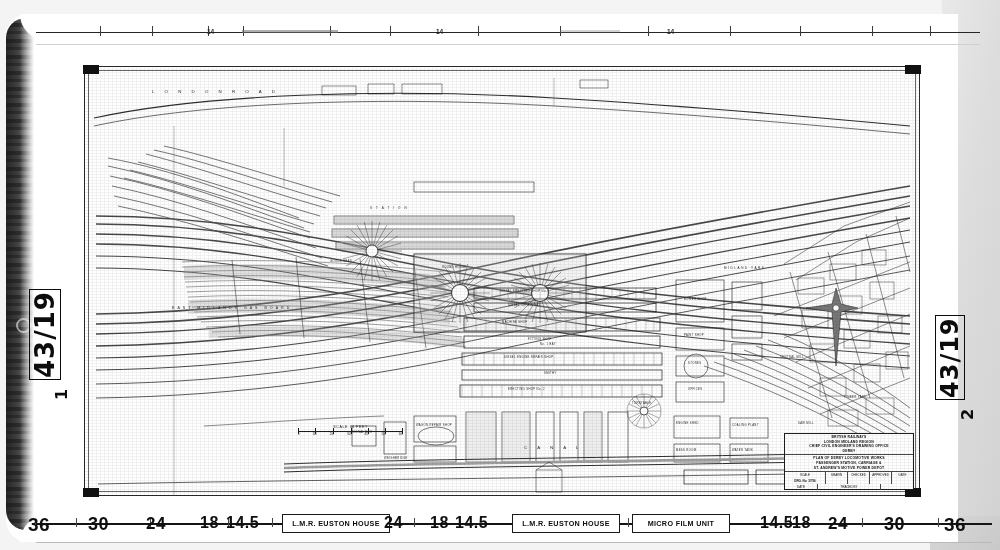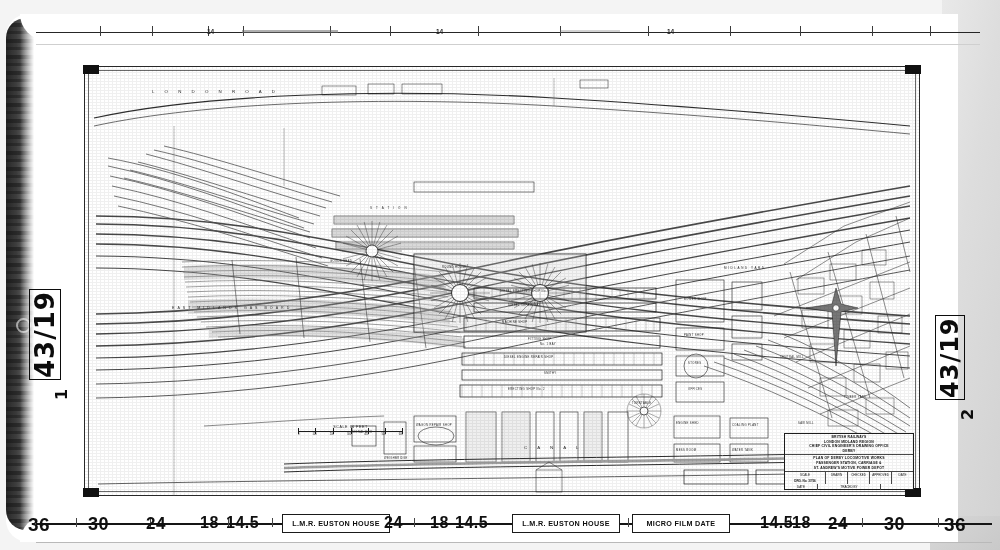--- a/index.html
+++ b/index.html
@@ -666,21 +666,21 @@
     <div class="rmark" style="left:200px;font-size:16px">18</div>
     <div class="rmark" style="left:226px;font-size:16px">14.5</div>
 
     <div class="rbox" style="left:282px;width:96px;">L.M.R. EUSTON HOUSE</div>
 
     <div class="rmark" style="left:384px;font-size:16px">24</div>
     <div class="rmark" style="left:430px;font-size:16px">18</div>
     <div class="rmark" style="left:455px;font-size:16px">14.5</div>
 
     <div class="rbox" style="left:512px;width:96px;">L.M.R. EUSTON HOUSE</div>
-    <div class="rbox" style="left:632px;width:86px;">MICRO FILM DATE</div>
+    <div class="rbox" style="left:632px;width:86px;">MICRO FILM UNIT</div>
 
     <div class="rmark" style="left:760px;font-size:16px">14.5</div>
     <div class="rmark" style="left:792px;font-size:16px">18</div>
     <div class="rmark" style="left:828px;font-size:17px">24</div>
     <div class="rmark" style="left:884px;font-size:18px">30</div>
     <div class="rmark" style="left:944px;font-size:19px">36</div>
   </div>
 
 </div>
 

